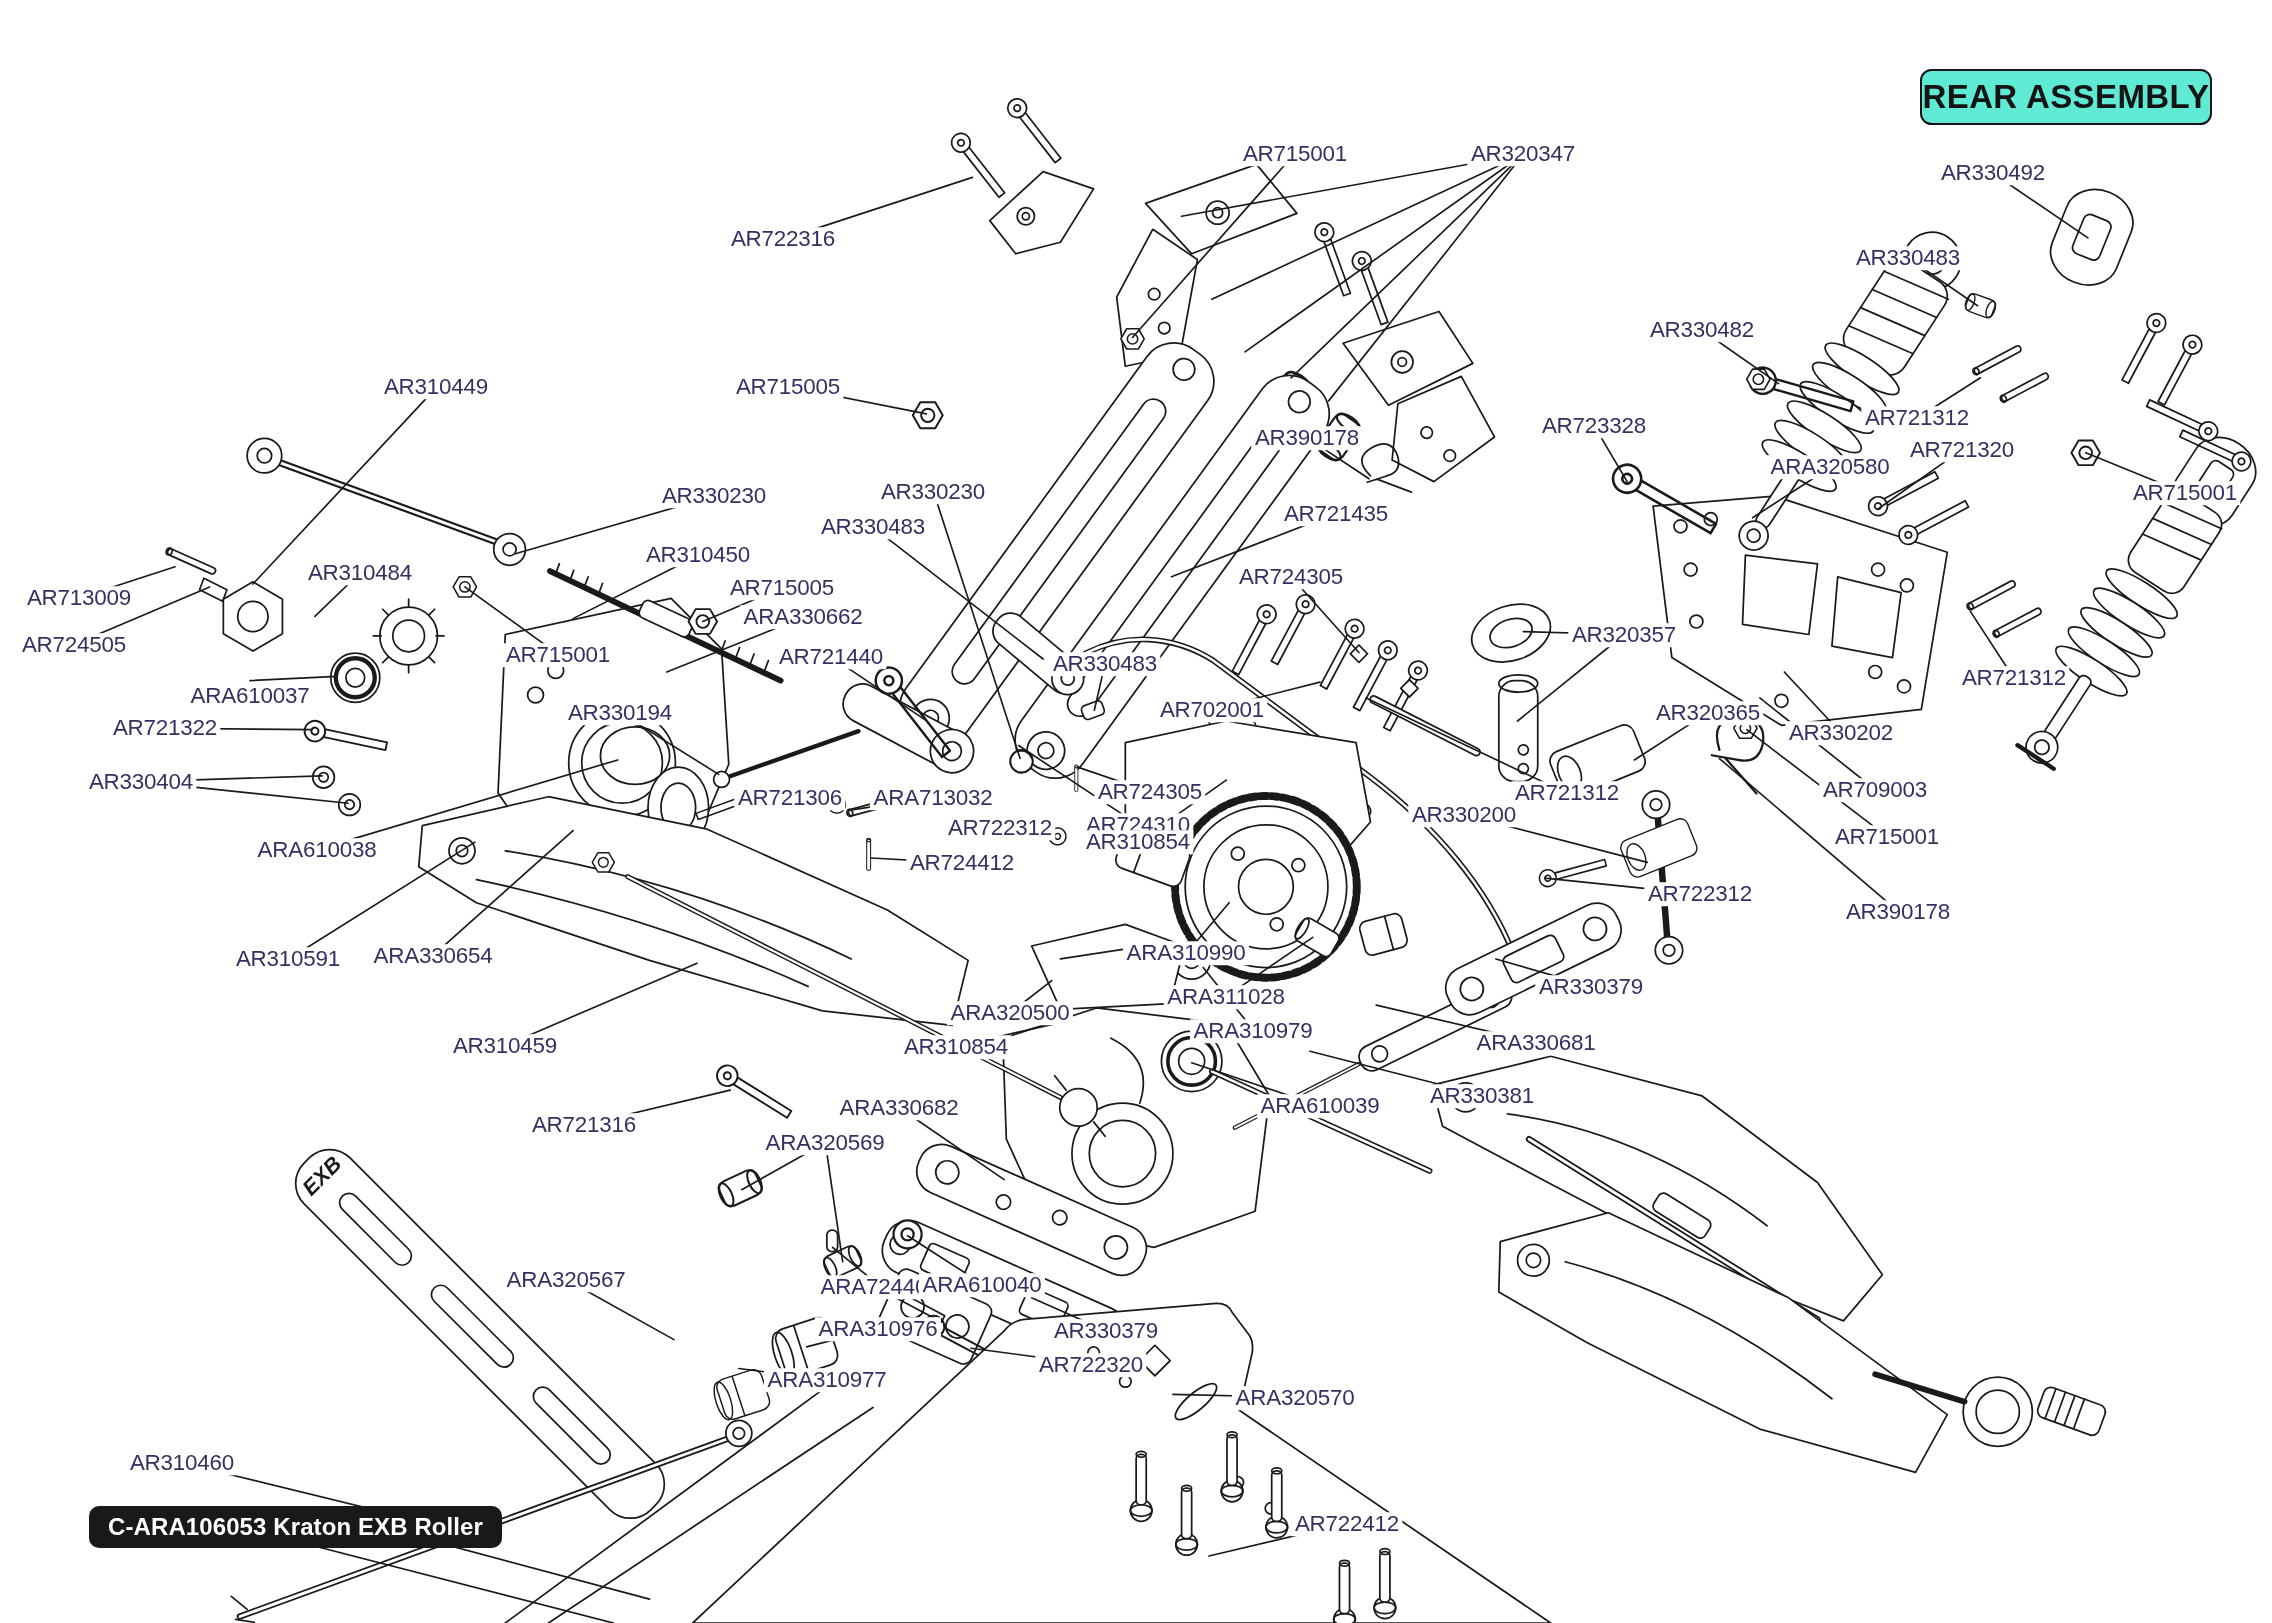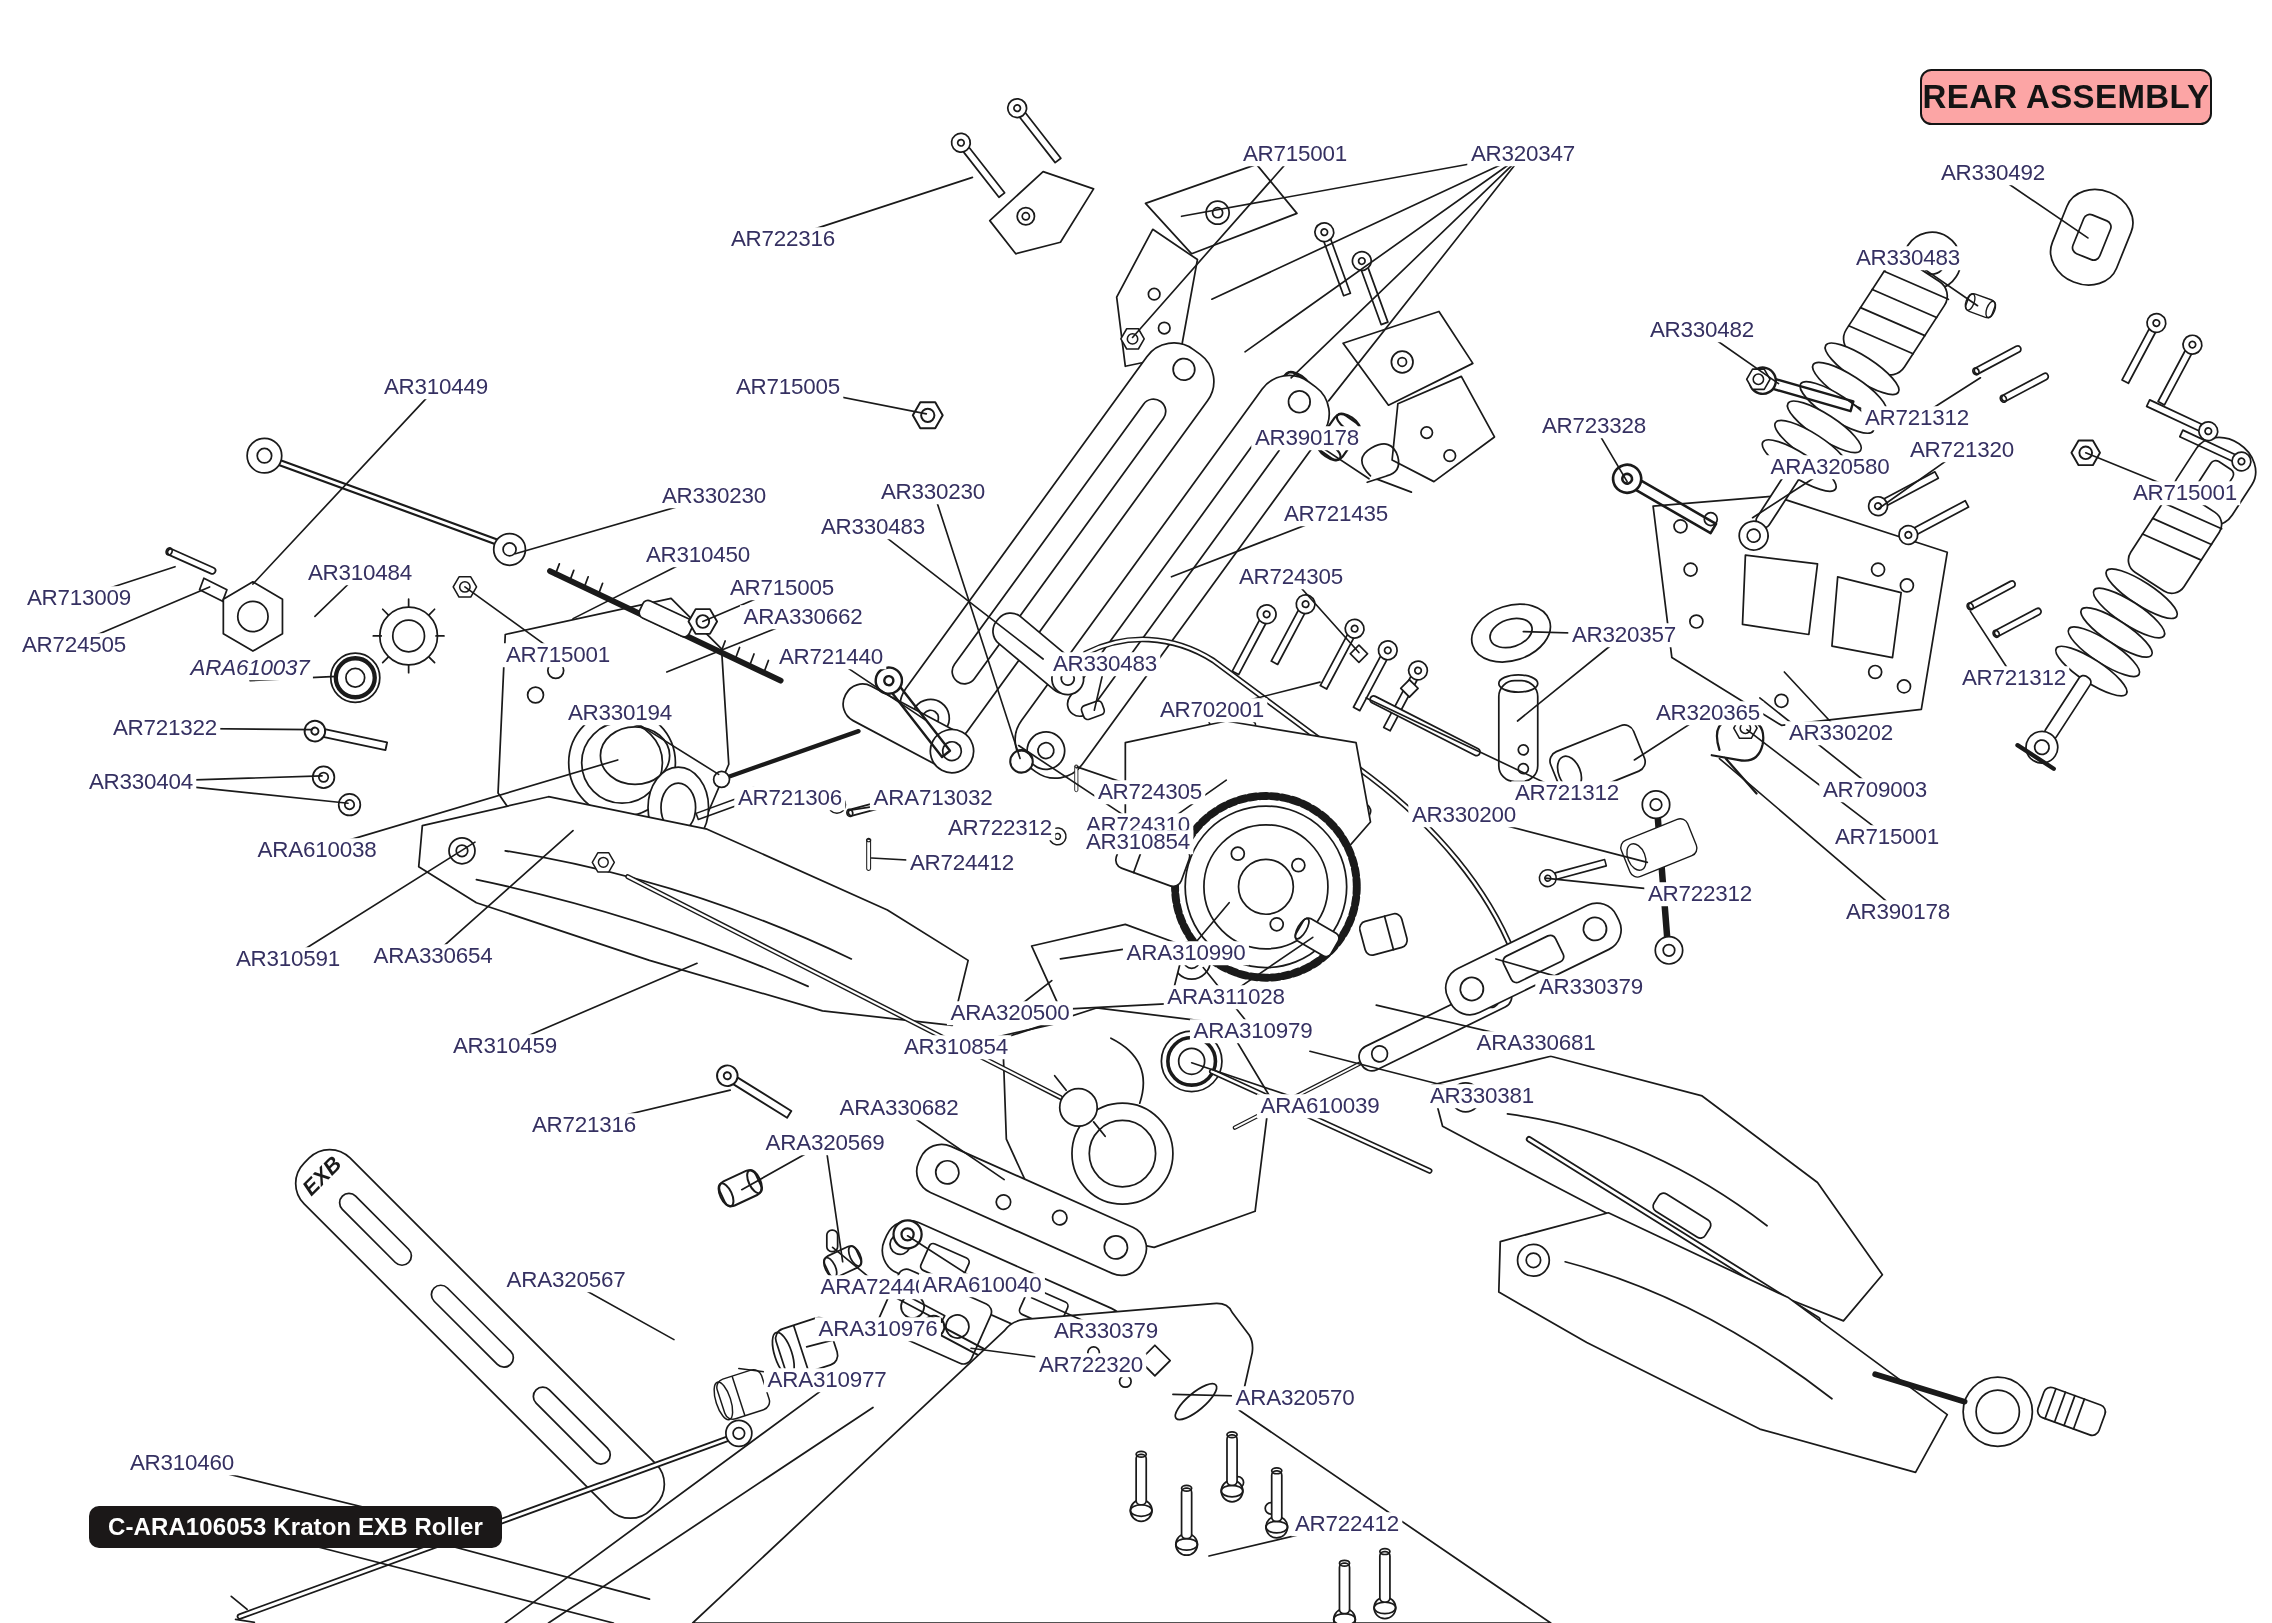--- a/index.html
+++ b/index.html
@@ -6,21 +6,21 @@
   #stage{position:relative;width:2273px;height:1623px;background:#fff;overflow:hidden;
          font-family:"Liberation Sans",sans-serif;}
   #art,#leads{position:absolute;left:0;top:0;}
   #art{z-index:1;} #leads{z-index:2;}
   #labels{position:absolute;left:0;top:0;width:100%;height:100%;z-index:3;}
   .plabel{position:absolute;transform:translate(-50%,-50%);font-size:22.4px;letter-spacing:-0.2px;
           color:#353061;background:#fff;padding:0 3.6px;white-space:nowrap;line-height:1.05;}
   #logo{position:absolute;left:72px;top:50px;z-index:4;}
   #title-box{position:absolute;left:1920px;top:69px;width:288px;height:52px;z-index:4;
              border:2.9px solid #141414;border-radius:11.5px;display:flex;align-items:center;justify-content:center;
-             font-size:33px;font-weight:bold;letter-spacing:0.4px;color:#141414;background:#fca5a5;}
+             font-size:33px;font-weight:bold;letter-spacing:0.4px;color:#141414;background:#5eead4;}
   #badge{position:absolute;left:89px;top:1506px;z-index:4;background:#1b1818;color:#fff;
          border-radius:10px;padding:7.2px 19px;font-size:24px;font-weight:bold;letter-spacing:0.1px;}
   svg{stroke:#1a1a1a;fill:none;stroke-width:2.4;stroke-linejoin:round;stroke-linecap:round;}
   svg text{stroke:none;}
 </style>
 </head>
 <body>
 
 <div id="stage">
 
@@ -559,21 +559,21 @@
       <span class="plabel" style="left: 79px; top: 598px;">AR713009</span>
       <span class="plabel" style="left: 74px; top: 645px;">AR724505</span>
       <span class="plabel" style="left: 782px; top: 588px;">AR715005</span>
       <span class="plabel" style="left: 803px; top: 617px;">ARA330662</span>
       <span class="plabel" style="left: 831px; top: 657px;">AR721440</span>
       <span class="plabel" style="left: 1291px; top: 577px;">AR724305</span>
       <span class="plabel" style="left: 1624px; top: 635px;">AR320357</span>
       <span class="plabel" style="left: 1708px; top: 713px;">AR320365</span>
       <span class="plabel" style="left: 1212px; top: 710px;">AR702001</span>
       <span class="plabel" style="left: 1105px; top: 664px;">AR330483</span>
-      <span class="plabel" style="left: 250px; top: 668px; font-style: italic;">ARA610037</span>
+      <span class="plabel" style="left: 250px; top: 696px;">ARA610037</span>
       <span class="plabel" style="left: 165px; top: 728px;">AR721322</span>
       <span class="plabel" style="left: 558px; top: 655px;">AR715001</span>
       <span class="plabel" style="left: 620px; top: 713px;">AR330194</span>
       <span class="plabel" style="left: 141px; top: 782px; text-align: center;">AR330404</span>
       <span class="plabel" style="left: 317px; top: 850px;">ARA610038</span>
       <span class="plabel" style="left: 1150px; top: 792px;">AR724305</span>
       <span class="plabel" style="left: 1138px; top: 825px;">AR724310</span>
       <span class="plabel" style="left: 1138px; top: 842px;">AR310854</span>
       <span class="plabel" style="left: 1567px; top: 793px;">AR721312</span>
       <span class="plabel" style="left: 1464px; top: 815px; text-align: center;">AR330200</span>

